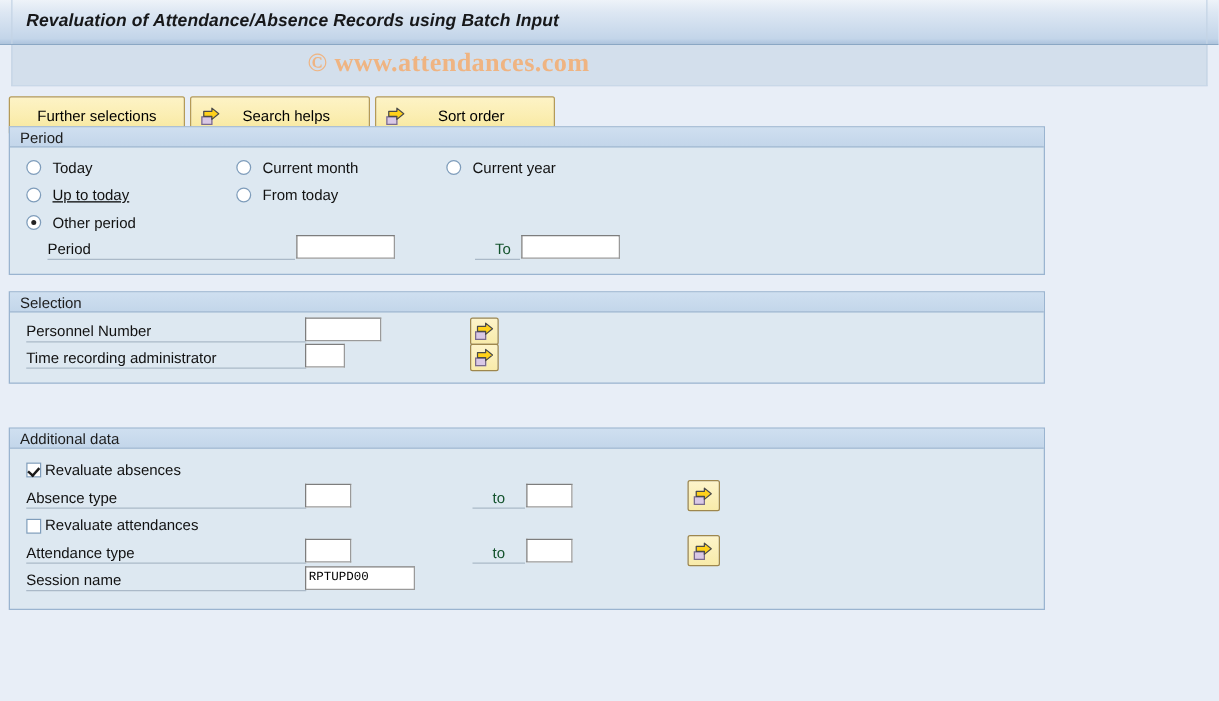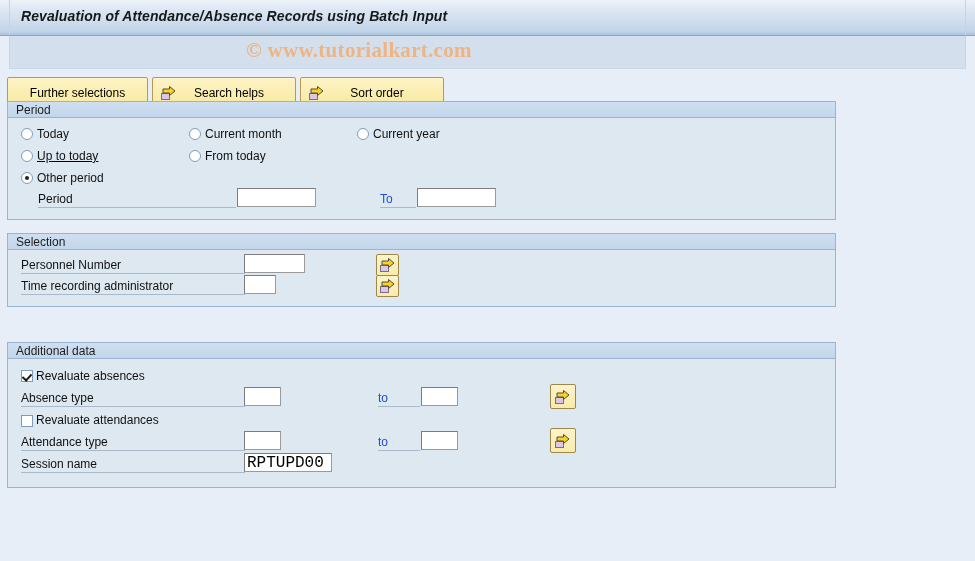--- a/index.html
+++ b/index.html
@@ -154,21 +154,21 @@
   }
   .radio.checked::after {
     content: "";
     position: absolute;
     left: 3px; top: 3px;
     width: 4px; height: 4px;
     border-radius: 50%;
     background: #232323;
   }
   .radio-label {
-    margin-left: 4px;
+    margin-left: 9px;
     font-size: 12px;
     white-space: nowrap;
     color: #111;
   }
 
   .cb-row { position: absolute; display: flex; align-items: center; }
   .checkbox {
     width: 12px; height: 12px;
     background: #ffffff;
     border: 1px solid #7f9dbb;
@@ -206,30 +206,31 @@
     border-bottom: 1px solid #aab9c8;
   }
   .txt {
     position: absolute;
     background: #ffffff;
     border: 1px solid #9a9a9a;
     border-top-color: #7d7d7d;
     border-left-color: #7d7d7d;
     box-sizing: border-box;
     font-family: "Liberation Mono", monospace;
-    font-size: 16px;
+    font-size: 10px;
     color: #000;
     padding: 0 2px;
     outline: none;
   }
   .plain-label {
     position: absolute;
     font-size: 12px;
-    color: #1d4ed8;
-    white-space: nowrap;
+    color: #14532d;
+    white-space: nowrap;
+    margin-left: 16px;
   }
 
   .sel-btn {
     position: absolute;
     width: 23px; height: 22px;
     background: linear-gradient(to bottom, #fdf4ca 0%, #f8ebaa 100%);
     border: 1px solid #9e874d;
     border-radius: 2px;
     box-sizing: border-box;
     display: flex;
@@ -252,21 +253,21 @@
 </style>
 </head>
 <body>
 
 <div class="titlebar">
   <div class="titlebar-inner"></div>
   <div class="title-text">Revaluation of Attendance/Absence Records using Batch Input</div>
 </div>
 
 <div class="wm-band"></div>
-<div class="watermark">© www.tutorialkart.com</div>
+<div class="watermark">© www.attendances.com</div>
 
 <div class="toolbar">
 
   <div class="tb-btn" style="left:7px; width:141px;">
     <span class="lbl">Further selections</span>
   </div>
 
   <div class="tb-btn with-icon" style="left:152px; width:144px;">
     <span class="arrow-icon">
       <span class="page"></span>

